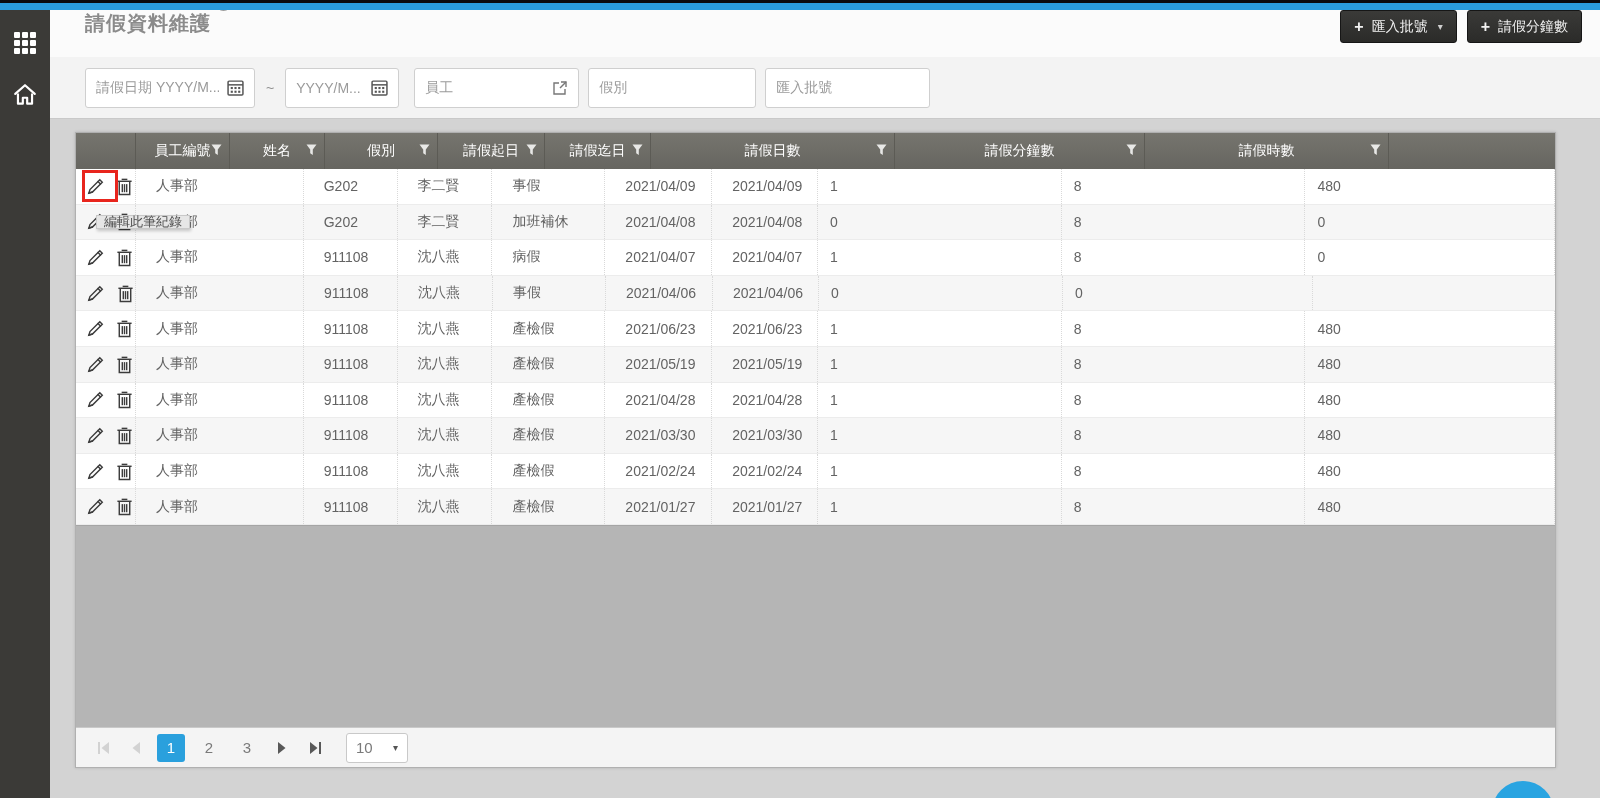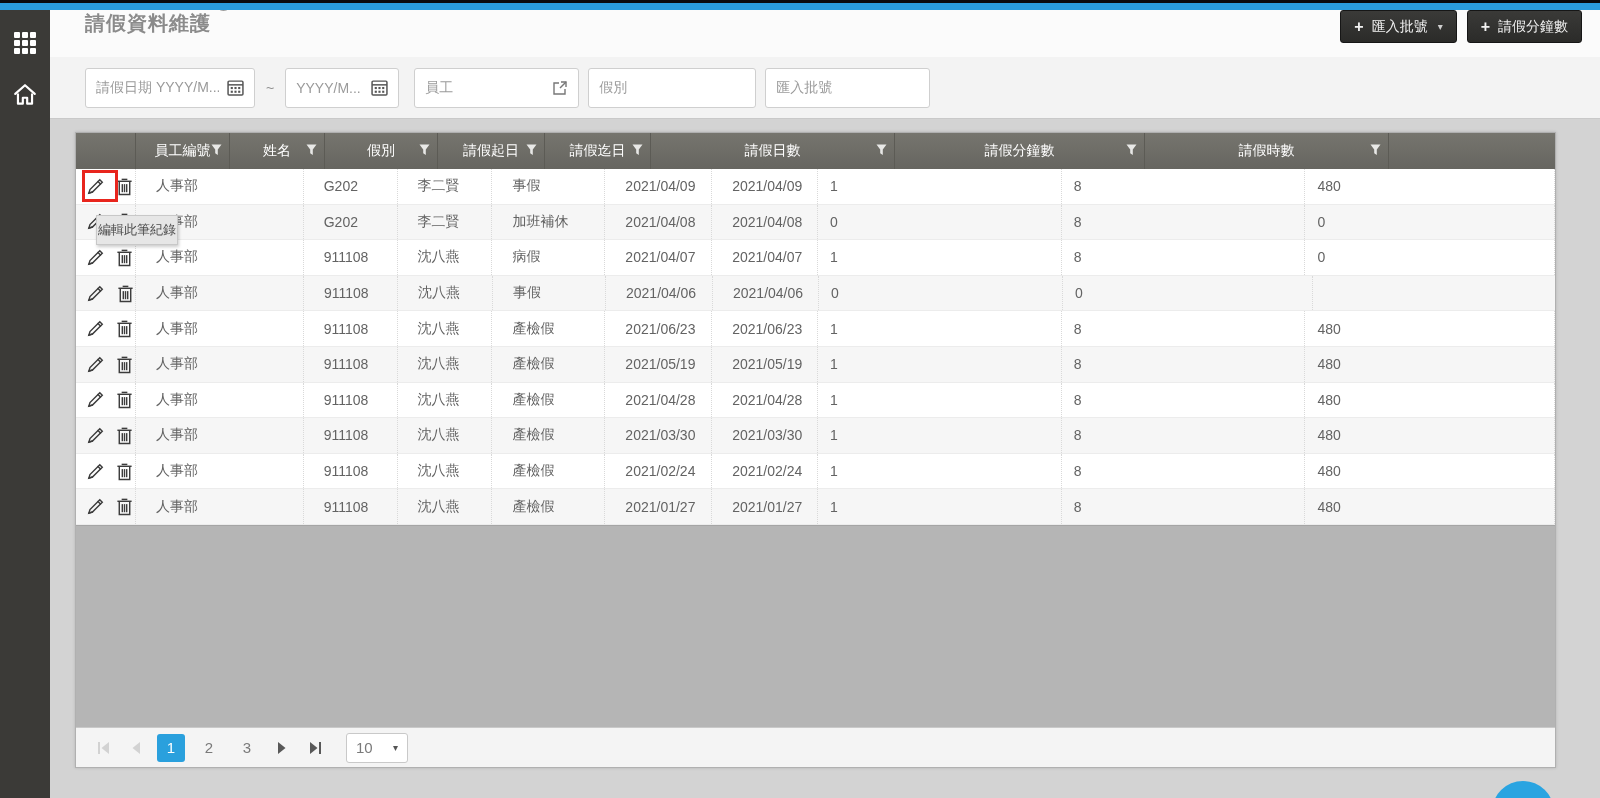--- a/index.html
+++ b/index.html
@@ -54,21 +54,21 @@
   .grid-body { flex:none; background:#0f766e; }
   .grow { display:flex; height:35.6px; background:#fff; border-bottom:1px solid #ececec; }
   .grow.alt { background:#f6f6f6; }
   .cell { display:flex; align-items:center; padding-left:20px; font-size:14px; color:#636363;
     border-right:1px dotted #d9d9d9; overflow:hidden; white-space:nowrap; }
   .cell.num { padding-left:12px; }
   .cell.actions { padding-left:9px; gap:9px; position:relative; }
   .icon-btn { width:24px; height:24px; display:flex; align-items:center; justify-content:center; cursor:pointer; }
   .red-box { position:absolute; left:6px; top:1px; width:36px; height:32px; border:3px solid #e8251d; pointer-events:none; }
 
-  .tooltip { position:absolute; left:20px; top:82px; height:30px; padding:0 1px;
+  .tooltip { position:absolute; left:20px; top:82px; height:14px; padding:0 7px;
     background:#e6e6e6; border:1px solid #c8c8c8; box-shadow:1px 2px 3px rgba(0,0,0,.2);
     display:flex; align-items:center; font-size:13px; color:#4e4e4e; z-index:30; white-space:nowrap; }
 
   .grid-empty { flex:1; background:#b5b5b5; border-top:1px solid #a5a5a5; }
 
   
   .pager { height:40px; background:#f4f4f4; border-top:1px solid #c9c9c9; flex:none;
     display:flex; align-items:center; padding:0 12px; }
   .pbtn { width:24px; height:24px; margin:0 4px; display:flex; align-items:center; justify-content:center; cursor:pointer; }
   .pnum { min-width:28px; height:28px; line-height:28px; text-align:center; color:#7a7a7a;

